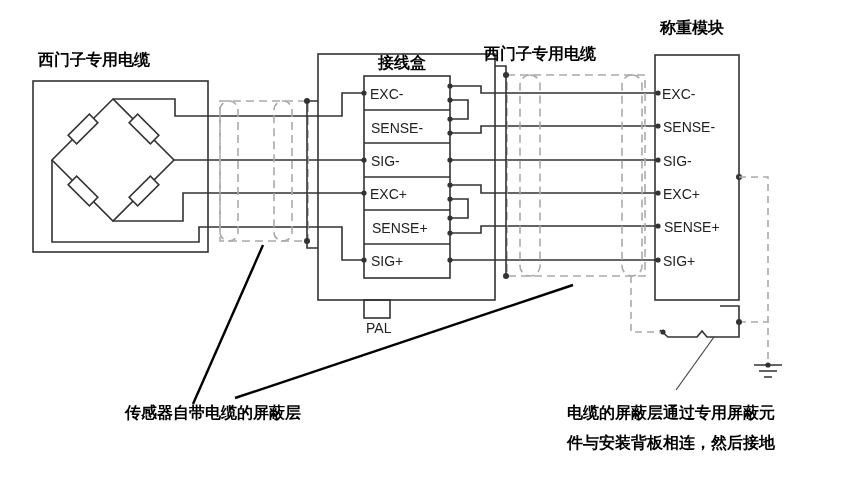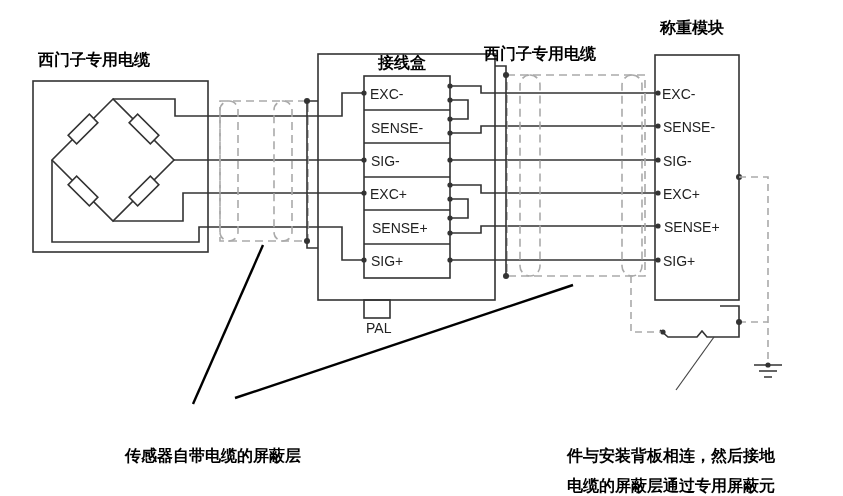--- a/index.html
+++ b/index.html
@@ -2,21 +2,21 @@
 <html><head>
 <meta charset="utf-8">
 <style>
   html, body { margin: 0; padding: 0; background: #ffffff; }
   body { width: 843px; height: 496px; position: relative; overflow: hidden;
          font-family: "DejaVu Sans", sans-serif; }
   svg { position: absolute; left: 0; top: 0; }
   .lbl { position: absolute; font-weight: bold; color: #000; white-space: nowrap;
          font-family: "DejaVu Sans", sans-serif; }
   .t-title { font-size: 16px; }
-  .t-note { font-size: 16px; line-height: 30px; margin-top: 43px; }
+  .t-note { font-size: 16px; line-height: 30px; }
   .term { font-family: "Liberation Sans", sans-serif; font-size: 14px; fill: #222; }
   .pal { font-family: "Liberation Sans", sans-serif; font-size: 14px; fill: #222; }
   .w { stroke: #333; stroke-width: 1.6; fill: none; }
   .box { stroke: #333; stroke-width: 1.6; fill: none; }
   .shield { stroke: #aaa; stroke-width: 1.6; fill: none; stroke-dasharray: 8 5; }
   .dot { fill: #333; }
   .lead { stroke: #000; stroke-width: 2.4; }
   .lead2 { stroke: #444; stroke-width: 1.2; }
 </style>
 </head>
@@ -134,15 +134,15 @@
 
 <div class="lbl t-title" style="left:38px; top:50px;">西门子专用电缆</div>
 <div class="lbl t-title" style="left:378px; top:25px;margin-top:28px;">接线盒</div>
 <div class="lbl t-title" style="left:484px; top:44px;">西门子专用电缆</div>
 <div class="lbl t-title" style="left:660px; top:18px;">称重模块</div>
 
 <div class="lbl t-note" style="left:125px; top:398px;">
   <div>传感器自带电缆的屏蔽层</div>
 </div>
 <div class="lbl t-note" style="left:567px; top:398px;">
+  <div>电缆的屏蔽层通过专用屏蔽元</div>
   <div>件与安装背板相连，然后接地</div>
-  <div>电缆的屏蔽层通过专用屏蔽元</div>
 </div>
 
 </body></html>

